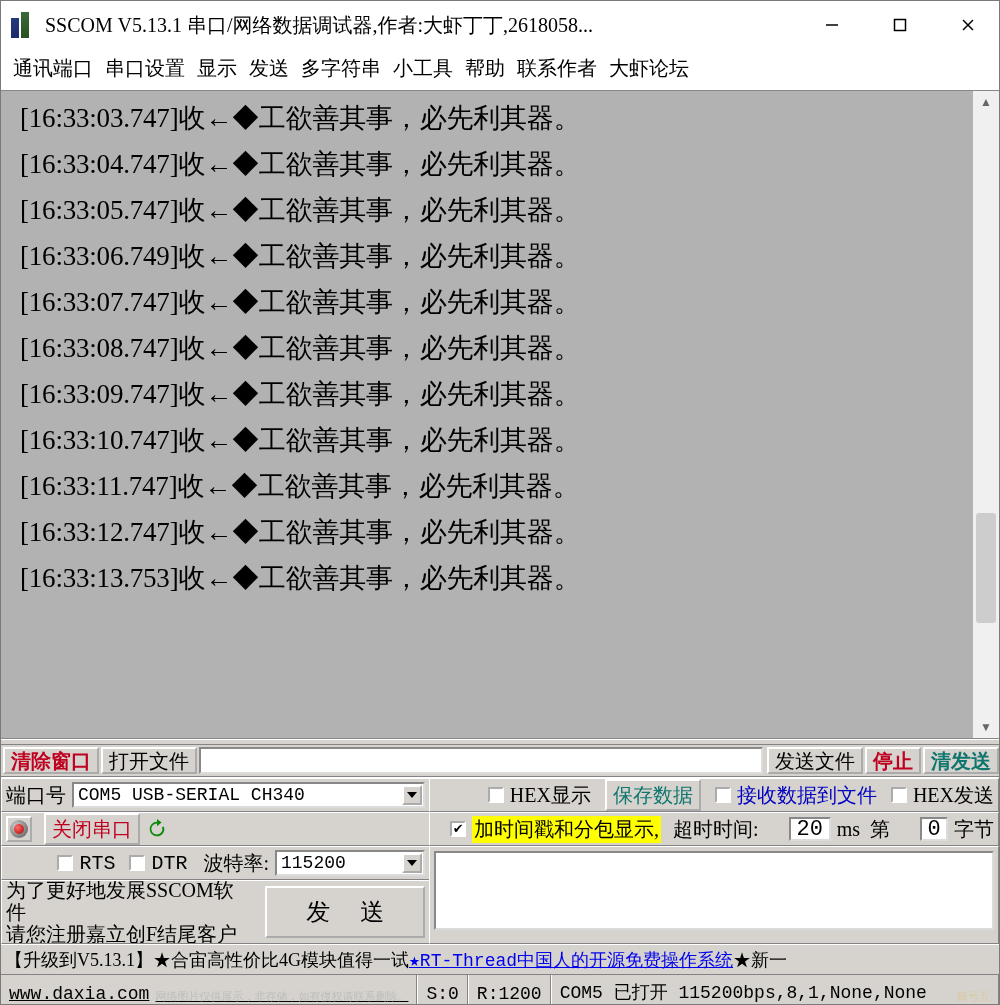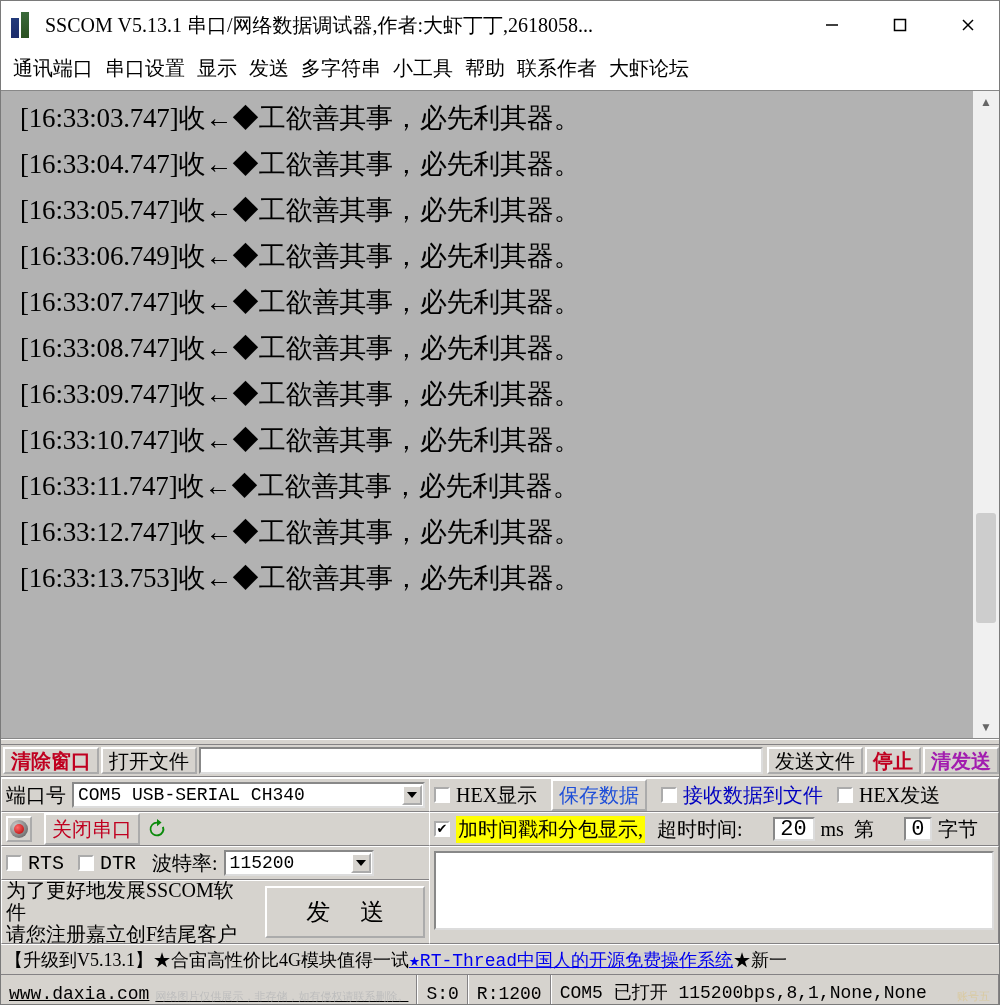--- a/index.html
+++ b/index.html
@@ -37,36 +37,36 @@
   .row-toolbar {
     display: flex; align-items: stretch; background: #d6d3ce; height: 32px;
     border-bottom: 1px solid #848284;
   }
   .btn3d {
     font-family: SimSun, serif; font-size: 20px; padding: 1px 6px 0;
     background: #d6d3ce; border: 2px outset #fff; display: flex; align-items: center; justify-content: center;
     white-space: nowrap; margin: 2px 0 2px 2px;
   }
   .btn3d.red { color: #c00020; font-weight: bold; }
-  .btn3d.green { color: #a21caf; font-weight: bold; }
+  .btn3d.green { color: #0f766e; font-weight: bold; }
   .btn3d.blue { color: #0000ee; font-weight: bold; text-decoration: underline; }
   .input3d {
     flex: 1; margin: 2px 2px; background: #fff; border: 2px inset #dcdcdc;
     font-size: 18px; padding: 2px 4px;
   }
 
   
   .settings {
     background: #d6d3ce; border-top: 1px solid #fff;
     display: grid;
     grid-template-columns: 428px 1fr;
     grid-template-rows: 34px 34px 34px 64px;
     font-family: SimSun, serif; font-size: 20px;
   }
-  .settings .cell { display: flex; align-items: center; border: 1px solid #848284; border-top-color:#fff; border-left-color:#fff; padding: 0 4px; gap: 6px; overflow: hidden; }
+  .settings .cell { display: flex; align-items: center; border: 1px solid #848284; border-top-color:#fff; border-left-color:#fff; padding: 0 4px; gap: 6px; overflow: hidden; justify-content: flex-end; }
   .settings .cell.left { border-right: none; }
   .label-plain { color: #000; white-space: nowrap; }
   .combo {
     flex: 1; height: 26px; background: #fff; border: 2px inset #dcdcdc; display: flex; align-items: center; padding-left: 4px; font-family: "Courier New", monospace; font-size: 18px; position: relative;
   }
   .combo .dd { position: absolute; right: 1px; top: 1px; bottom: 1px; width: 20px; background: #d6d3ce; border: 2px outset #fff; display:flex;align-items:center;justify-content:center; }
   .combo .dd::after { content: ""; border-left:5px solid transparent; border-right:5px solid transparent; border-top:6px solid #000; }
   .chk { width: 16px; height: 16px; border: 2px inset #fff; background: #fff; display:inline-flex; align-items:center; justify-content:center; font-size:13px; color:#000; flex-shrink:0; }
   .hiyellow { background: #ffff00; padding: 0 2px; }
   .num-input { width: 42px; height: 24px; background:#fff; border:2px inset #dcdcdc; text-align:center; font-family: "Courier New", monospace; font-size:22px;margin-left:24px; }
@@ -181,21 +181,21 @@
     <span class="label-plain">端口号</span>
     <div class="combo">
       <span>COM5 USB-SERIAL CH340</span>
       <span class="dd"></span>
     </div>
   </div>
 
   <div class="cell">
     <span class="chk"></span>
     <span class="label-plain">HEX显示</span>
-    <div class="btn3d" style="color:#1d4ed8;margin-left:8px;">保存数据</div>
+    <div class="btn3d" style="color:#0f766e;margin-left:8px;">保存数据</div>
     <span class="chk" style="margin-left:8px;"></span>
     <span class="label-plain blue-text">接收数据到文件</span>
     <span class="chk" style="margin-left:8px;"></span>
     <span class="label-plain">HEX发送</span>
   </div>
 
   <div class="cell left">
     <span class="rec-btn">
         <span class="rec-dot-outer">
           <span class="rec-dot-inner"></span>

